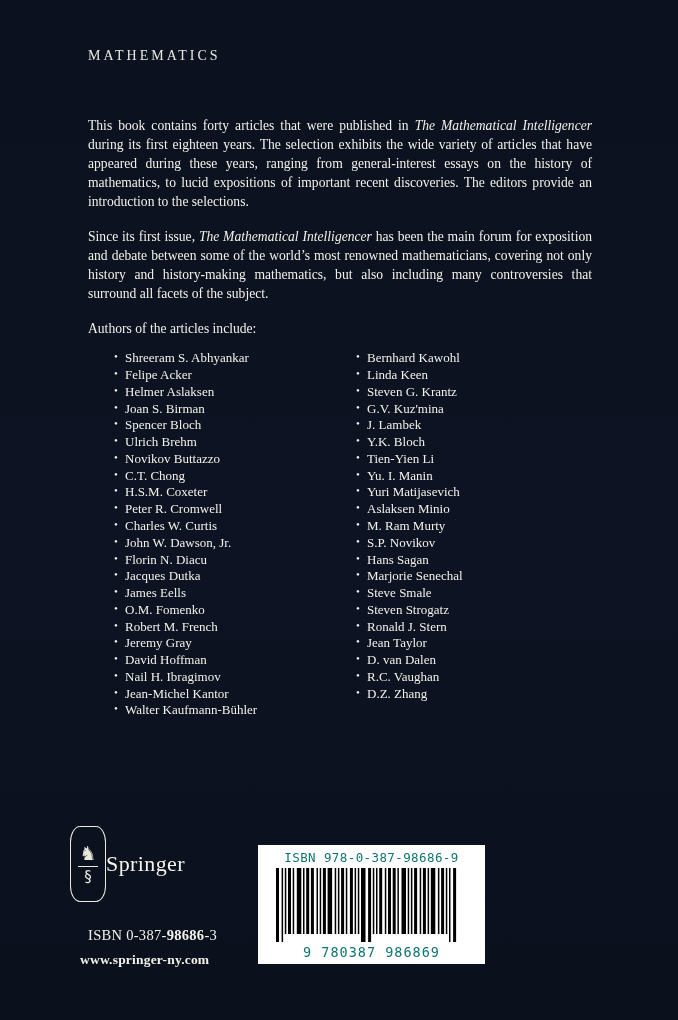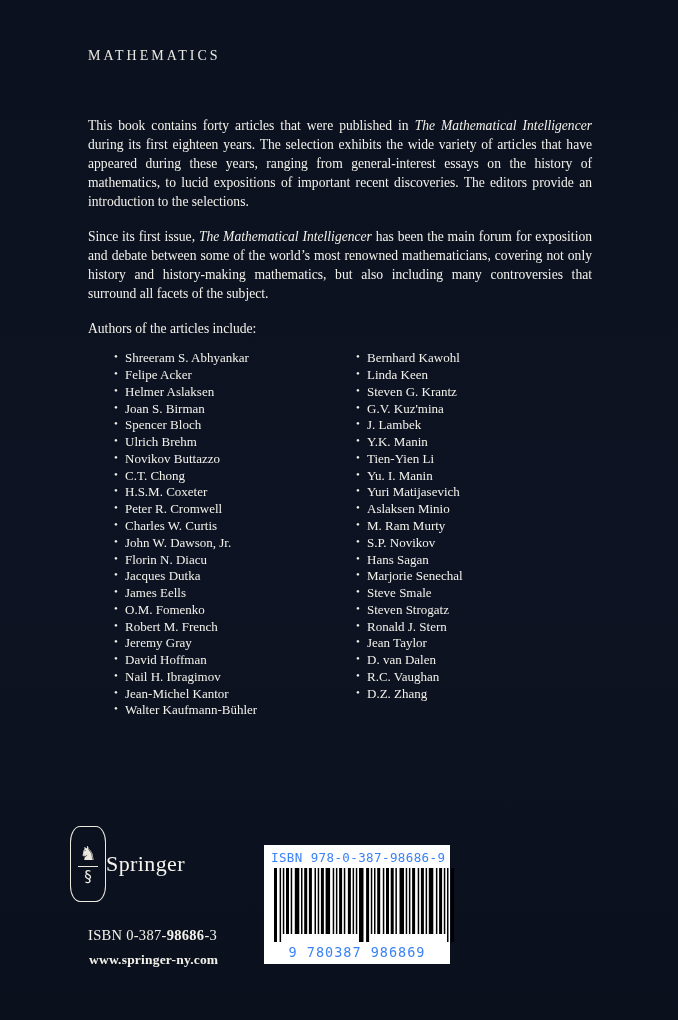--- a/index.html
+++ b/index.html
@@ -40,37 +40,37 @@
     border-radius:10px / 16px;
     display:flex; flex-direction:column; align-items:center; justify-content:center;
     gap:1px; color:#eceadf;
     font-family:"DejaVu Sans", sans-serif;
   }
   .emblem .knight { font-size:19px; line-height:1; }
   .emblem .divider { width:20px; border-top:1px solid #eceadf; margin:2px 0; }
   .emblem .section { font-size:15px; line-height:1; }
   .publisher-name { font-size:22px; letter-spacing:0.4px; color:#f4f3ec; }
   .barcode {
-    position:absolute; left:264px; top:845px; width:186px;
-    background:#ffffff; color:#3b82f6;
+    position:absolute; left:258px; top:845px; width:227px;
+    background:#ffffff; color:#0f766e;
     padding:5px 7px 4px 7px; box-sizing:border-box;
     text-align:center;
   }
   .barcode-isbn {
     font-family:"DejaVu Sans Mono", monospace;
     font-size:12.5px; letter-spacing:0.4px; white-space:nowrap; margin-bottom:3px;
   }
   .bars { display:block; margin:0 auto; }
   .barcode-digits {
     font-family:"DejaVu Sans Mono", monospace;
     font-size:13.5px; letter-spacing:1px; margin-top:2px; white-space:nowrap;
   }
   .footer-isbn { position:absolute; left:88px; top:927px; font-size:14.5px; letter-spacing:0.3px; }
   .footer-isbn b { font-weight:bold; }
-  .website { position:absolute; left:89px; top:952px; font-size:13.5px; font-weight:bold; letter-spacing:0.2px; }
+  .website { position:absolute; left:80px; top:952px; font-size:13.5px; font-weight:bold; letter-spacing:0.2px; }
 </style>
 </head>
 <body>
 
 <div class="cover">
 
   <div class="category">MATHEMATICS</div>
 
   <div class="text-block">
     <p><span>This book contains forty articles that were published in </span><i>The Mathematical Intelligencer</i><span> during its first eighteen years. The selection exhibits the wide variety of articles that have appeared during these years, ranging from general-interest essays on the history of mathematics, to lucid expositions of important recent discoveries. The editors provide an introduction to the selections.</span></p>
@@ -102,21 +102,21 @@
           <li>Nail H. Ibragimov</li>
           <li>Jean-Michel Kantor</li>
           <li>Walter Kaufmann-Bühler</li>
         </ul>
       <ul class="col-right">
           <li>Bernhard Kawohl</li>
           <li>Linda Keen</li>
           <li>Steven G. Krantz</li>
           <li>G.V. Kuz'mina</li>
           <li>J. Lambek</li>
-          <li>Y.K. Manin</li>
+          <li>Y.K. Bloch</li>
           <li>Tien-Yien Li</li>
           <li>Yu. I. Manin</li>
           <li>Yuri Matijasevich</li>
           <li>Aslaksen Minio</li>
           <li>M. Ram Murty</li>
           <li>S.P. Novikov</li>
           <li>Hans Sagan</li>
           <li>Marjorie Senechal</li>
           <li>Steve Smale</li>
           <li>Steven Strogatz</li>

